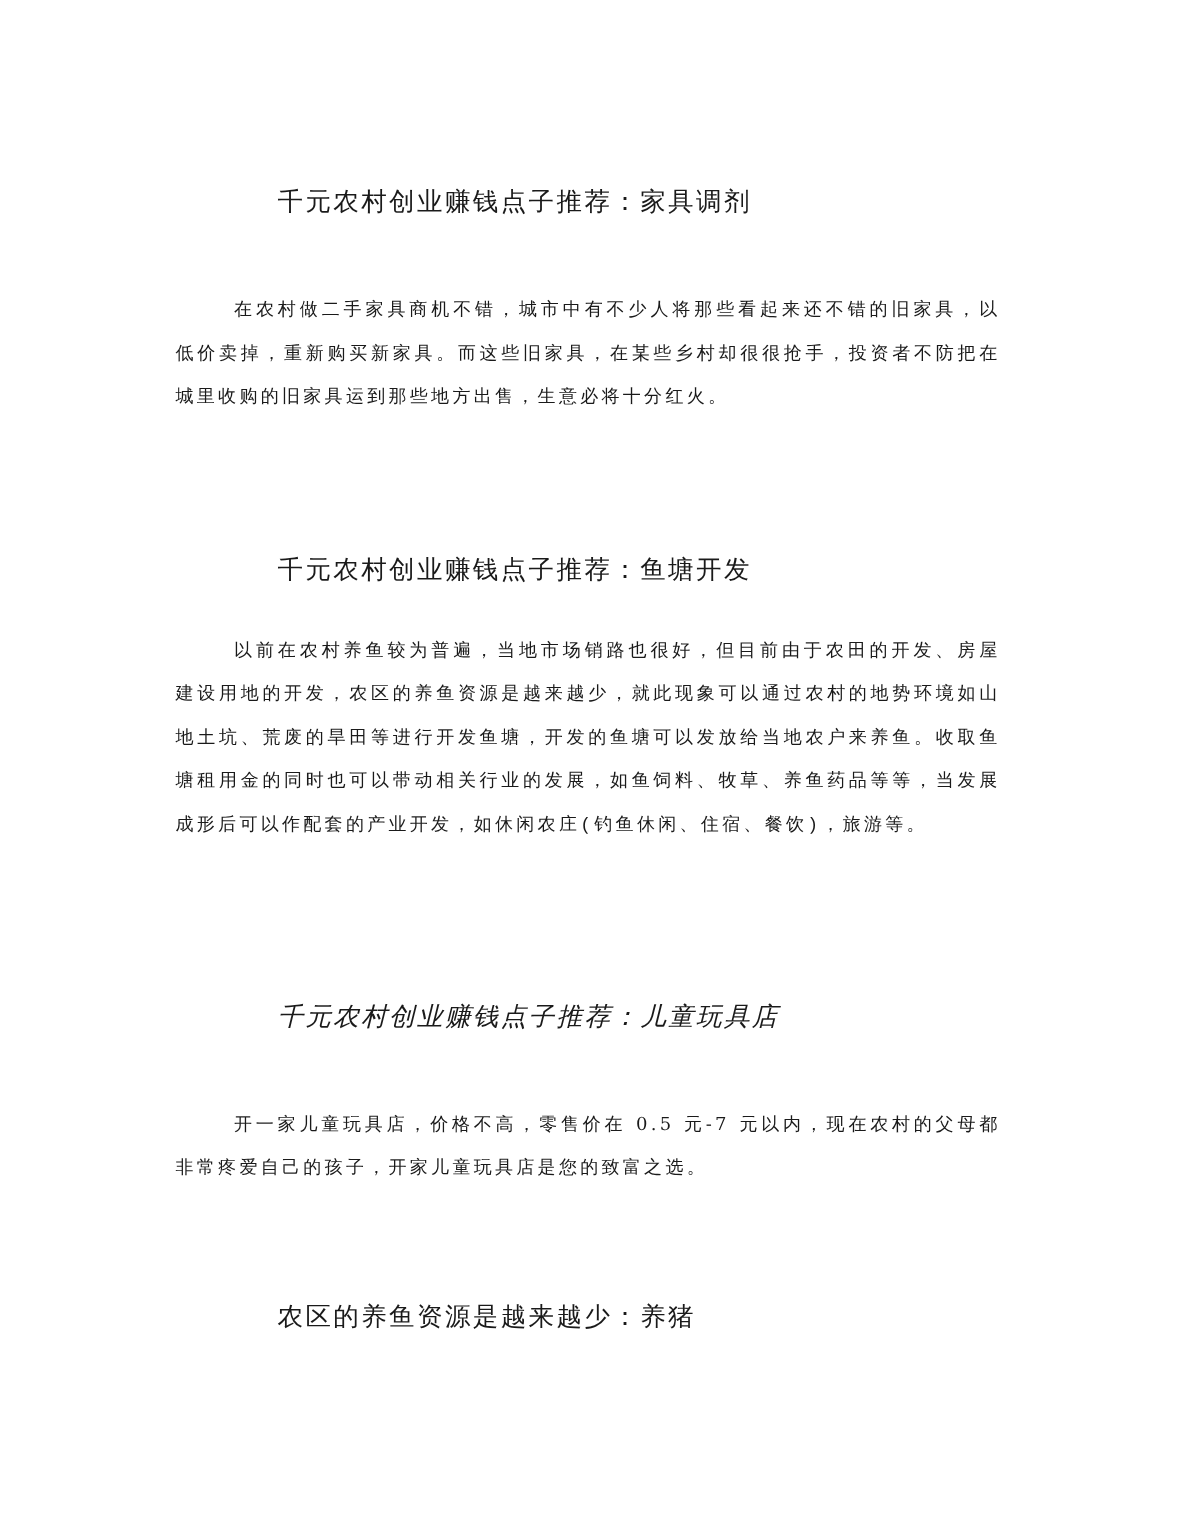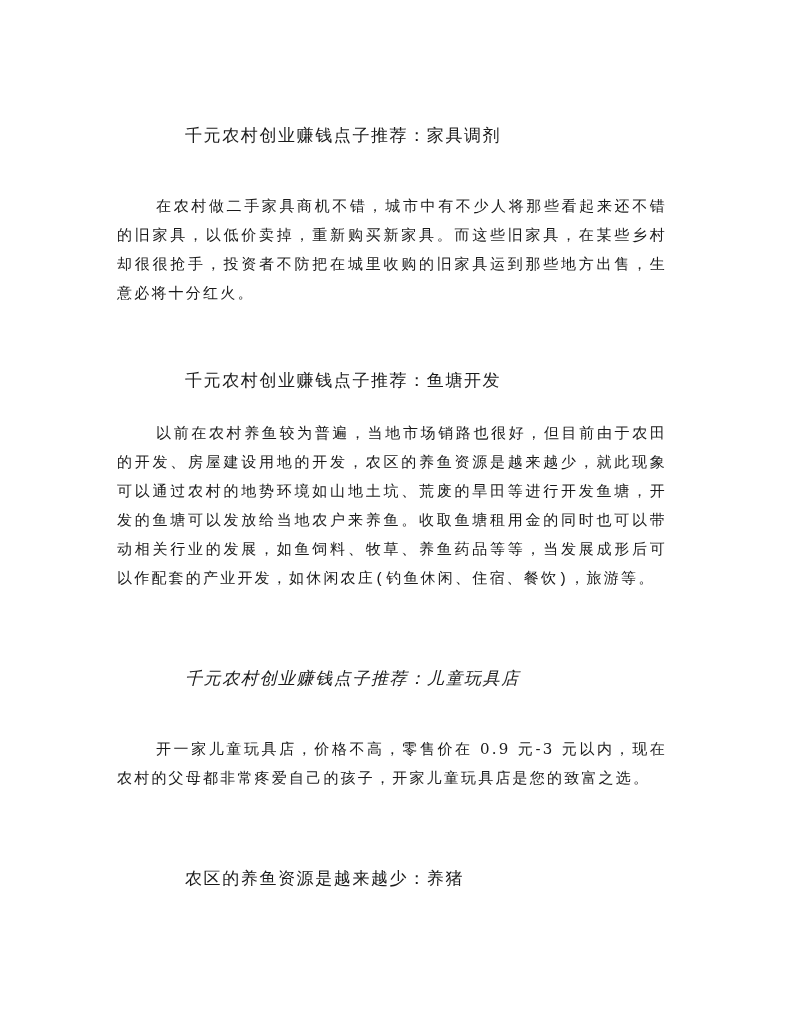--- a/index.html
+++ b/index.html
@@ -28,21 +28,21 @@
       font-size: 17px;
       line-height: 24px;
       letter-spacing: 1.6px;
       white-space: nowrap;
       margin-left: 28px;
     }
     .para {
       position: absolute;
       left: 117px;
       width: 550px;
-      font-size: 15px;
+      font-size: 12px;
       line-height: 29px;
       letter-spacing: 2.2px;
       text-indent: 39px;
       text-align: justify;
       word-break: break-all;
     }
     #h1 { top: 123px; }
     #p1 { top: 192px; }
     #h2 { top: 368px; }
     #p2 { top: 420px; font-family: Liberation Mono, monospace; }
@@ -54,16 +54,16 @@
 <body>
 
 <div class="page">
   <div id="h1" class="heading">千元农村创业赚钱点子推荐：家具调剂</div>
   <div id="p1" class="para">在农村做二手家具商机不错，城市中有不少人将那些看起来还不错的旧家具，以低价卖掉，重新购买新家具。而这些旧家具，在某些乡村却很很抢手，投资者不防把在城里收购的旧家具运到那些地方出售，生意必将十分红火。</div>
 
   <div id="h2" class="heading">千元农村创业赚钱点子推荐：鱼塘开发</div>
   <div id="p2" class="para">以前在农村养鱼较为普遍，当地市场销路也很好，但目前由于农田的开发、房屋建设用地的开发，农区的养鱼资源是越来越少，就此现象可以通过农村的地势环境如山地土坑、荒废的旱田等进行开发鱼塘，开发的鱼塘可以发放给当地农户来养鱼。收取鱼塘租用金的同时也可以带动相关行业的发展，如鱼饲料、牧草、养鱼药品等等，当发展成形后可以作配套的产业开发，如休闲农庄(钓鱼休闲、住宿、餐饮)，旅游等。</div>
 
   <div id="h3" class="heading">千元农村创业赚钱点子推荐：儿童玩具店</div>
-  <div id="p3" class="para">开一家儿童玩具店，价格不高，零售价在 0.9 元-3 元以内，现在农村的父母都非常疼爱自己的孩子，开家儿童玩具店是您的致富之选。</div>
+  <div id="p3" class="para">开一家儿童玩具店，价格不高，零售价在 0.5 元-7 元以内，现在农村的父母都非常疼爱自己的孩子，开家儿童玩具店是您的致富之选。</div>
 
   <div id="h4" class="heading">农区的养鱼资源是越来越少：养猪</div>
 </div>
 
 </body></html>

